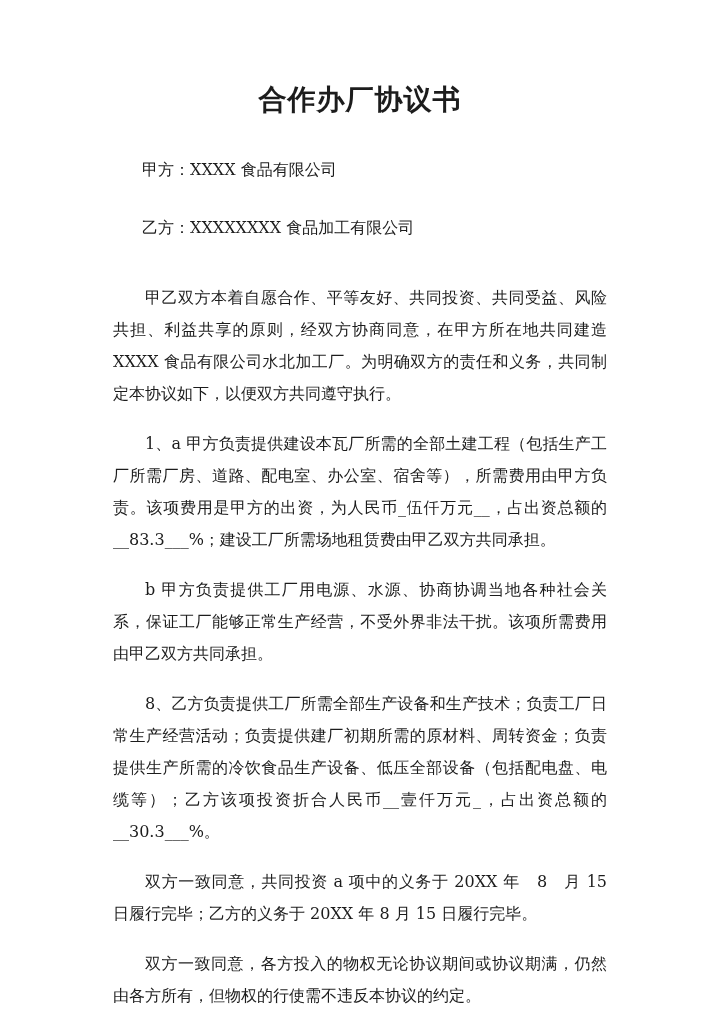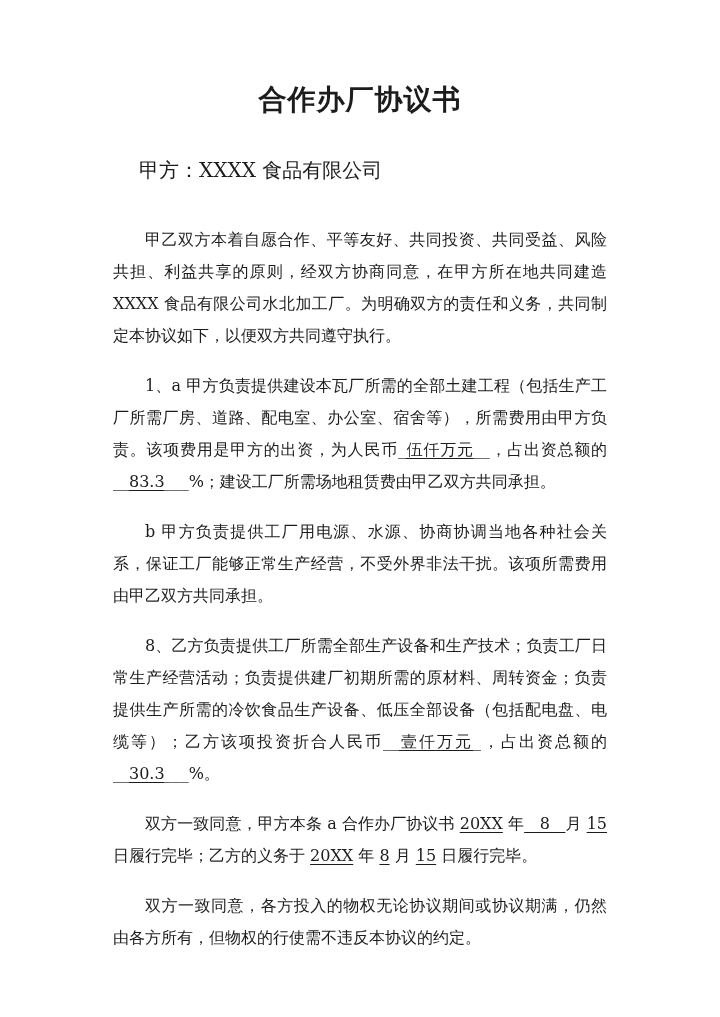--- a/index.html
+++ b/index.html
@@ -19,57 +19,57 @@
   }
   .doc-title {
     margin: 0;
     font-size: 28px;
     line-height: 44px;
     font-weight: 700;
     text-align: center;
     letter-spacing: 1px;
   }
   .party {
-    margin: 4px;
-    font-size: 20px;
+    margin: 15px;
+    font-size: 16px;
     line-height: 32px;
     text-indent: 2em;
   }
   .party-a { margin-top: 32px; }
   .party-b { margin-top: 26px; }
   .para {
     margin: 18px;
     font-size: 16px;
     line-height: 32px;
     text-indent: 2em;
     text-align: justify;
   }
   .para-first { margin-top: 38px; }
   .u {
-    text-decoration: underline;
     text-underline-offset: 3px;
     text-decoration-thickness: 1px;
   }
 </style>
 </head>
 <body>
 
 <div class="page">
 
   <h1 class="doc-title">合作办厂协议书</h1>
 
   <p class="party party-a">甲方：XXXX 食品有限公司</p>
 
+  <p class="party party-b">乙方：XXXXXXXX 食品加工有限公司</p>
 
   <p class="para para-first">甲乙双方本着自愿合作、平等友好、共同投资、共同受益、风险共担、利益共享的原则，经双方协商同意，在甲方所在地共同建造 XXXX 食品有限公司水北加工厂。为明确双方的责任和义务，共同制定本协议如下，以便双方共同遵守执行。</p>
 
 
   <p class="para"><span>1、a 甲方负责提供建设本瓦厂所需的全部土建工程（包括生产工厂所需厂房、道路、配电室、办公室、宿舍等），所需费用由甲方负责。该项费用是甲方的出资，为人民币_</span><span class="u">伍仟万元</span><span>__，占出资总额的__</span><span class="u">83.3</span><span>___%；建设工厂所需场地租赁费由甲乙双方共同承担。</span></p>
 
   <p class="para">b 甲方负责提供工厂用电源、水源、协商协调当地各种社会关系，保证工厂能够正常生产经营，不受外界非法干扰。该项所需费用由甲乙双方共同承担。</p>
 
   <p class="para"><span>8、乙方负责提供工厂所需全部生产设备和生产技术；负责工厂日常生产经营活动；负责提供建厂初期所需的原材料、周转资金；负责提供生产所需的冷饮食品生产设备、低压全部设备（包括配电盘、电缆等）；乙方该项投资折合人民币__</span><span class="u">壹仟万元</span><span>_，占出资总额的__</span><span class="u">30.3</span><span>___%。</span></p>
 
-  <p class="para"><span>双方一致同意，甲方本条 a 合作办厂协议书 </span><span class="u">20XX</span><span> 年</span><span class="u">&nbsp;&nbsp;&nbsp;8&nbsp;&nbsp;&nbsp;</span><span>月 </span><span class="u">15</span><span> 日履行完毕；乙方的义务于 </span><span class="u">20XX</span><span> 年 </span><span class="u">8</span><span> 月 </span><span class="u">15</span><span> 日履行完毕。</span></p>
+  <p class="para"><span>双方一致同意，共同投资 a 项中的义务于 </span><span class="u">20XX</span><span> 年</span><span class="u">&nbsp;&nbsp;&nbsp;8&nbsp;&nbsp;&nbsp;</span><span>月 </span><span class="u">15</span><span> 日履行完毕；乙方的义务于 </span><span class="u">20XX</span><span> 年 </span><span class="u">8</span><span> 月 </span><span class="u">15</span><span> 日履行完毕。</span></p>
 
   <p class="para">双方一致同意，各方投入的物权无论协议期间或协议期满，仍然由各方所有，但物权的行使需不违反本协议的约定。</p>
 
 </div>
 
 </body></html>

